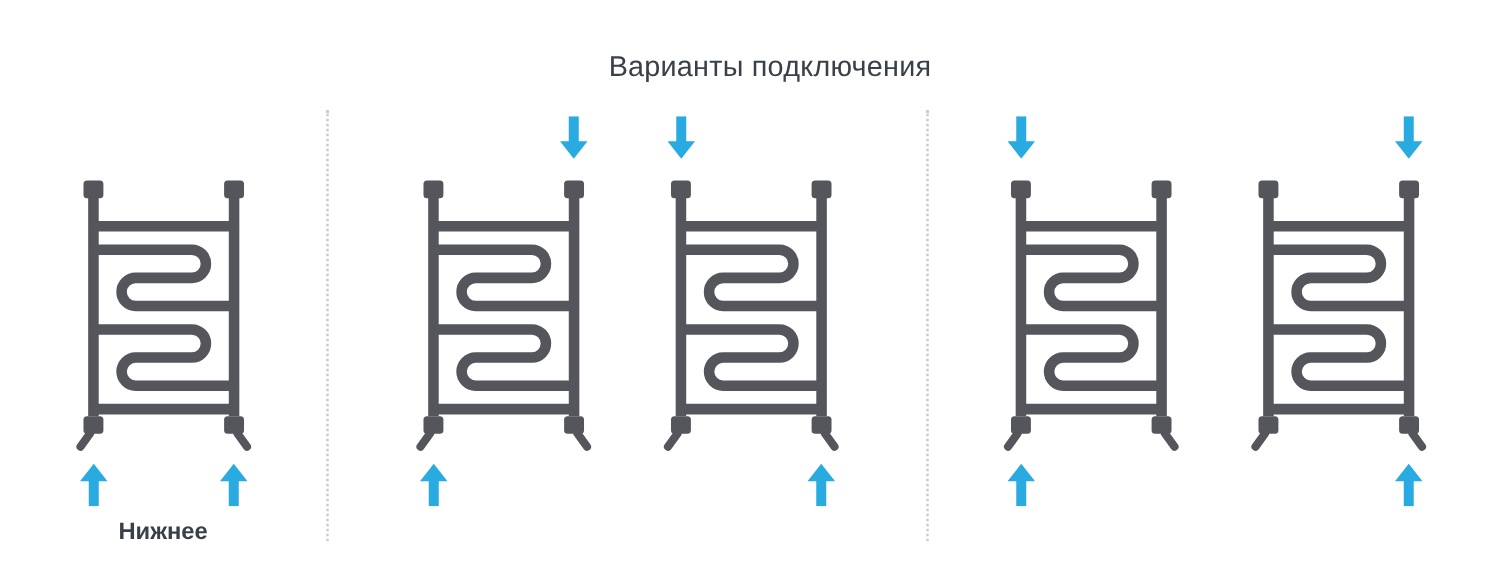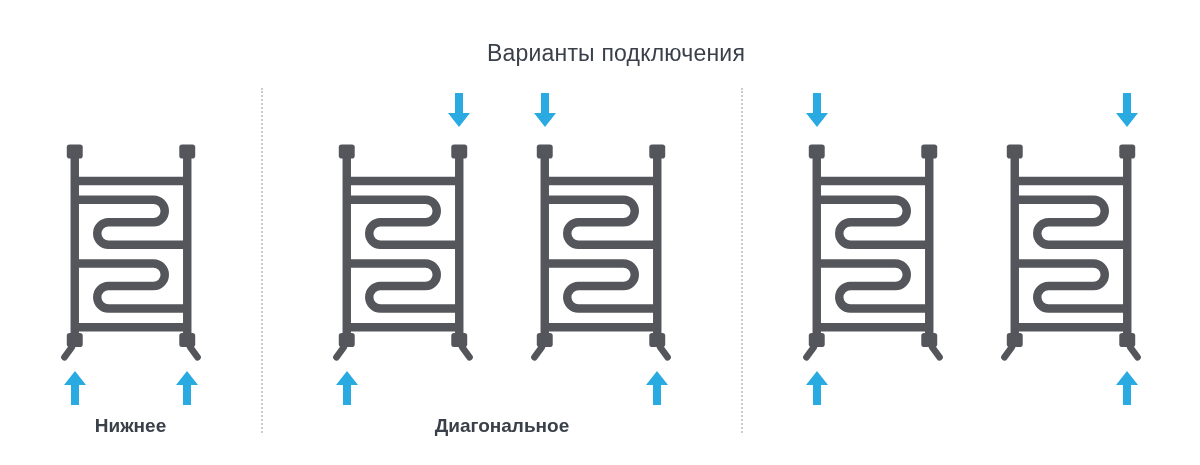--- a/index.html
+++ b/index.html
@@ -168,21 +168,20 @@
     </svg>
 
     <div class="arrow-row bottom">
 
       <svg class="arrow right" width="22" height="34" viewBox="0 0 22 34">
         <polygon points="11,0 22,14 15,14 15,34 7,34 7,14 0,14"></polygon>
       </svg>
     </div>
   </div>
         </div>
-      <div class="variant-label">Диагональное</div>
     </section>
 
     <div class="divider"></div>
 
     <section class="variant" style="width:457px">
       <div class="units">
           <div class="radiator-unit">
     <div class="arrow-row top">
       <svg class="arrow left" width="22" height="34" viewBox="0 0 22 34">
         <polygon points="7,0 15,0 15,20 22,20 11,34 0,20 7,20"></polygon>

